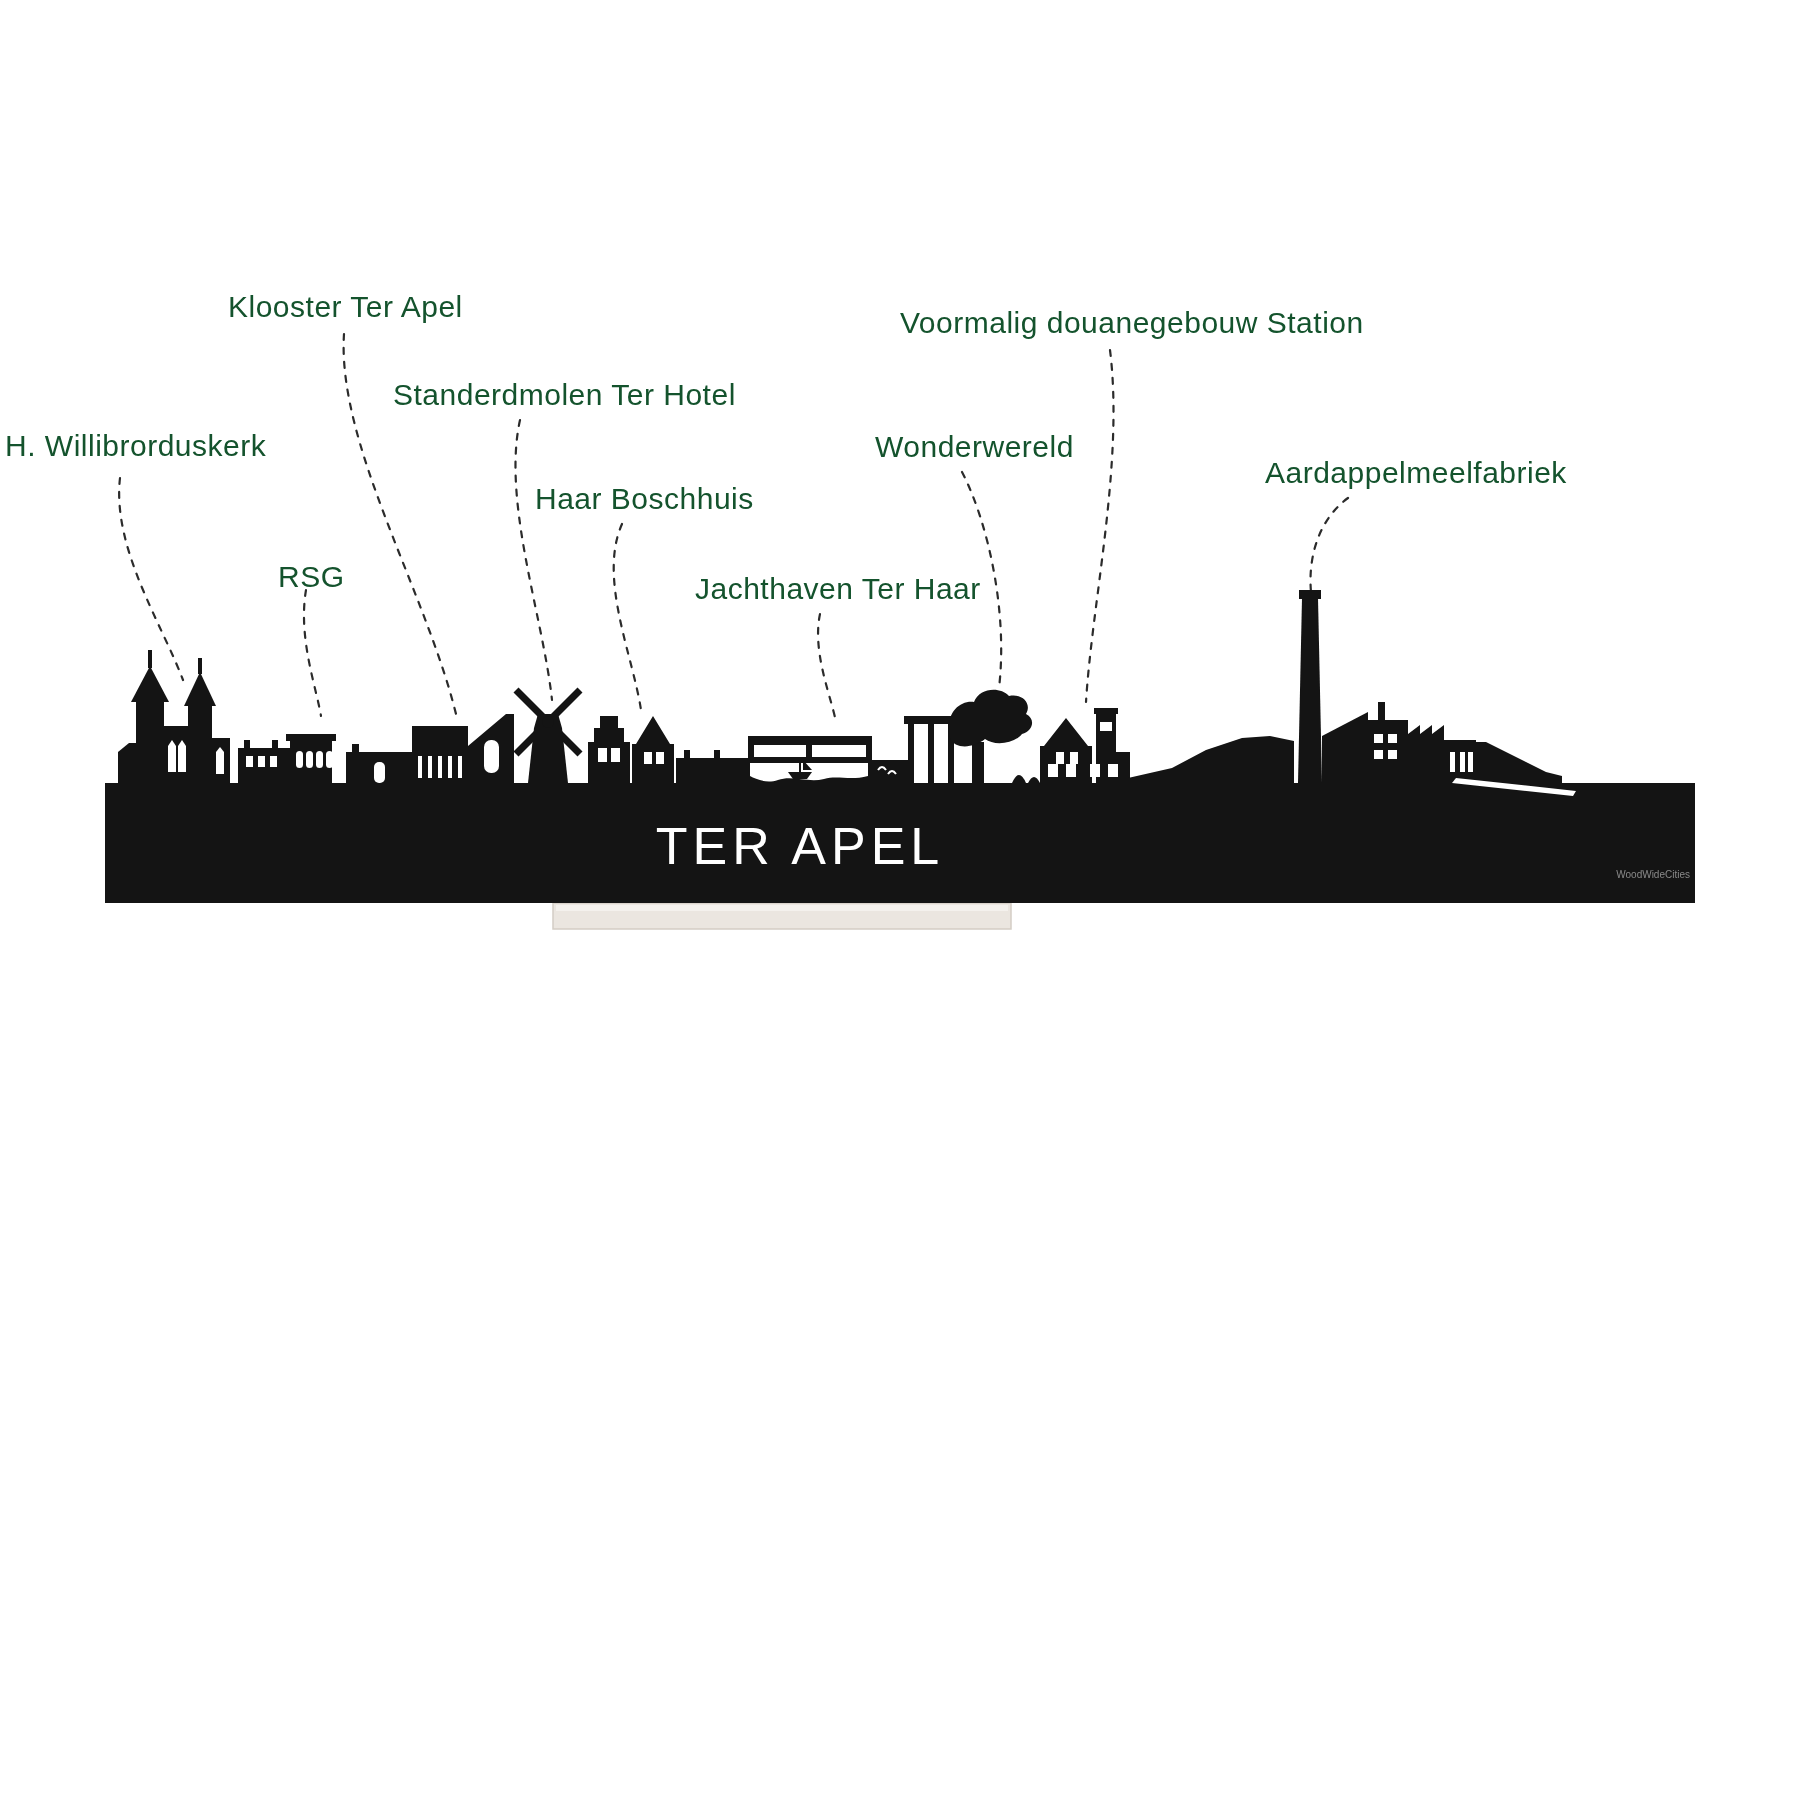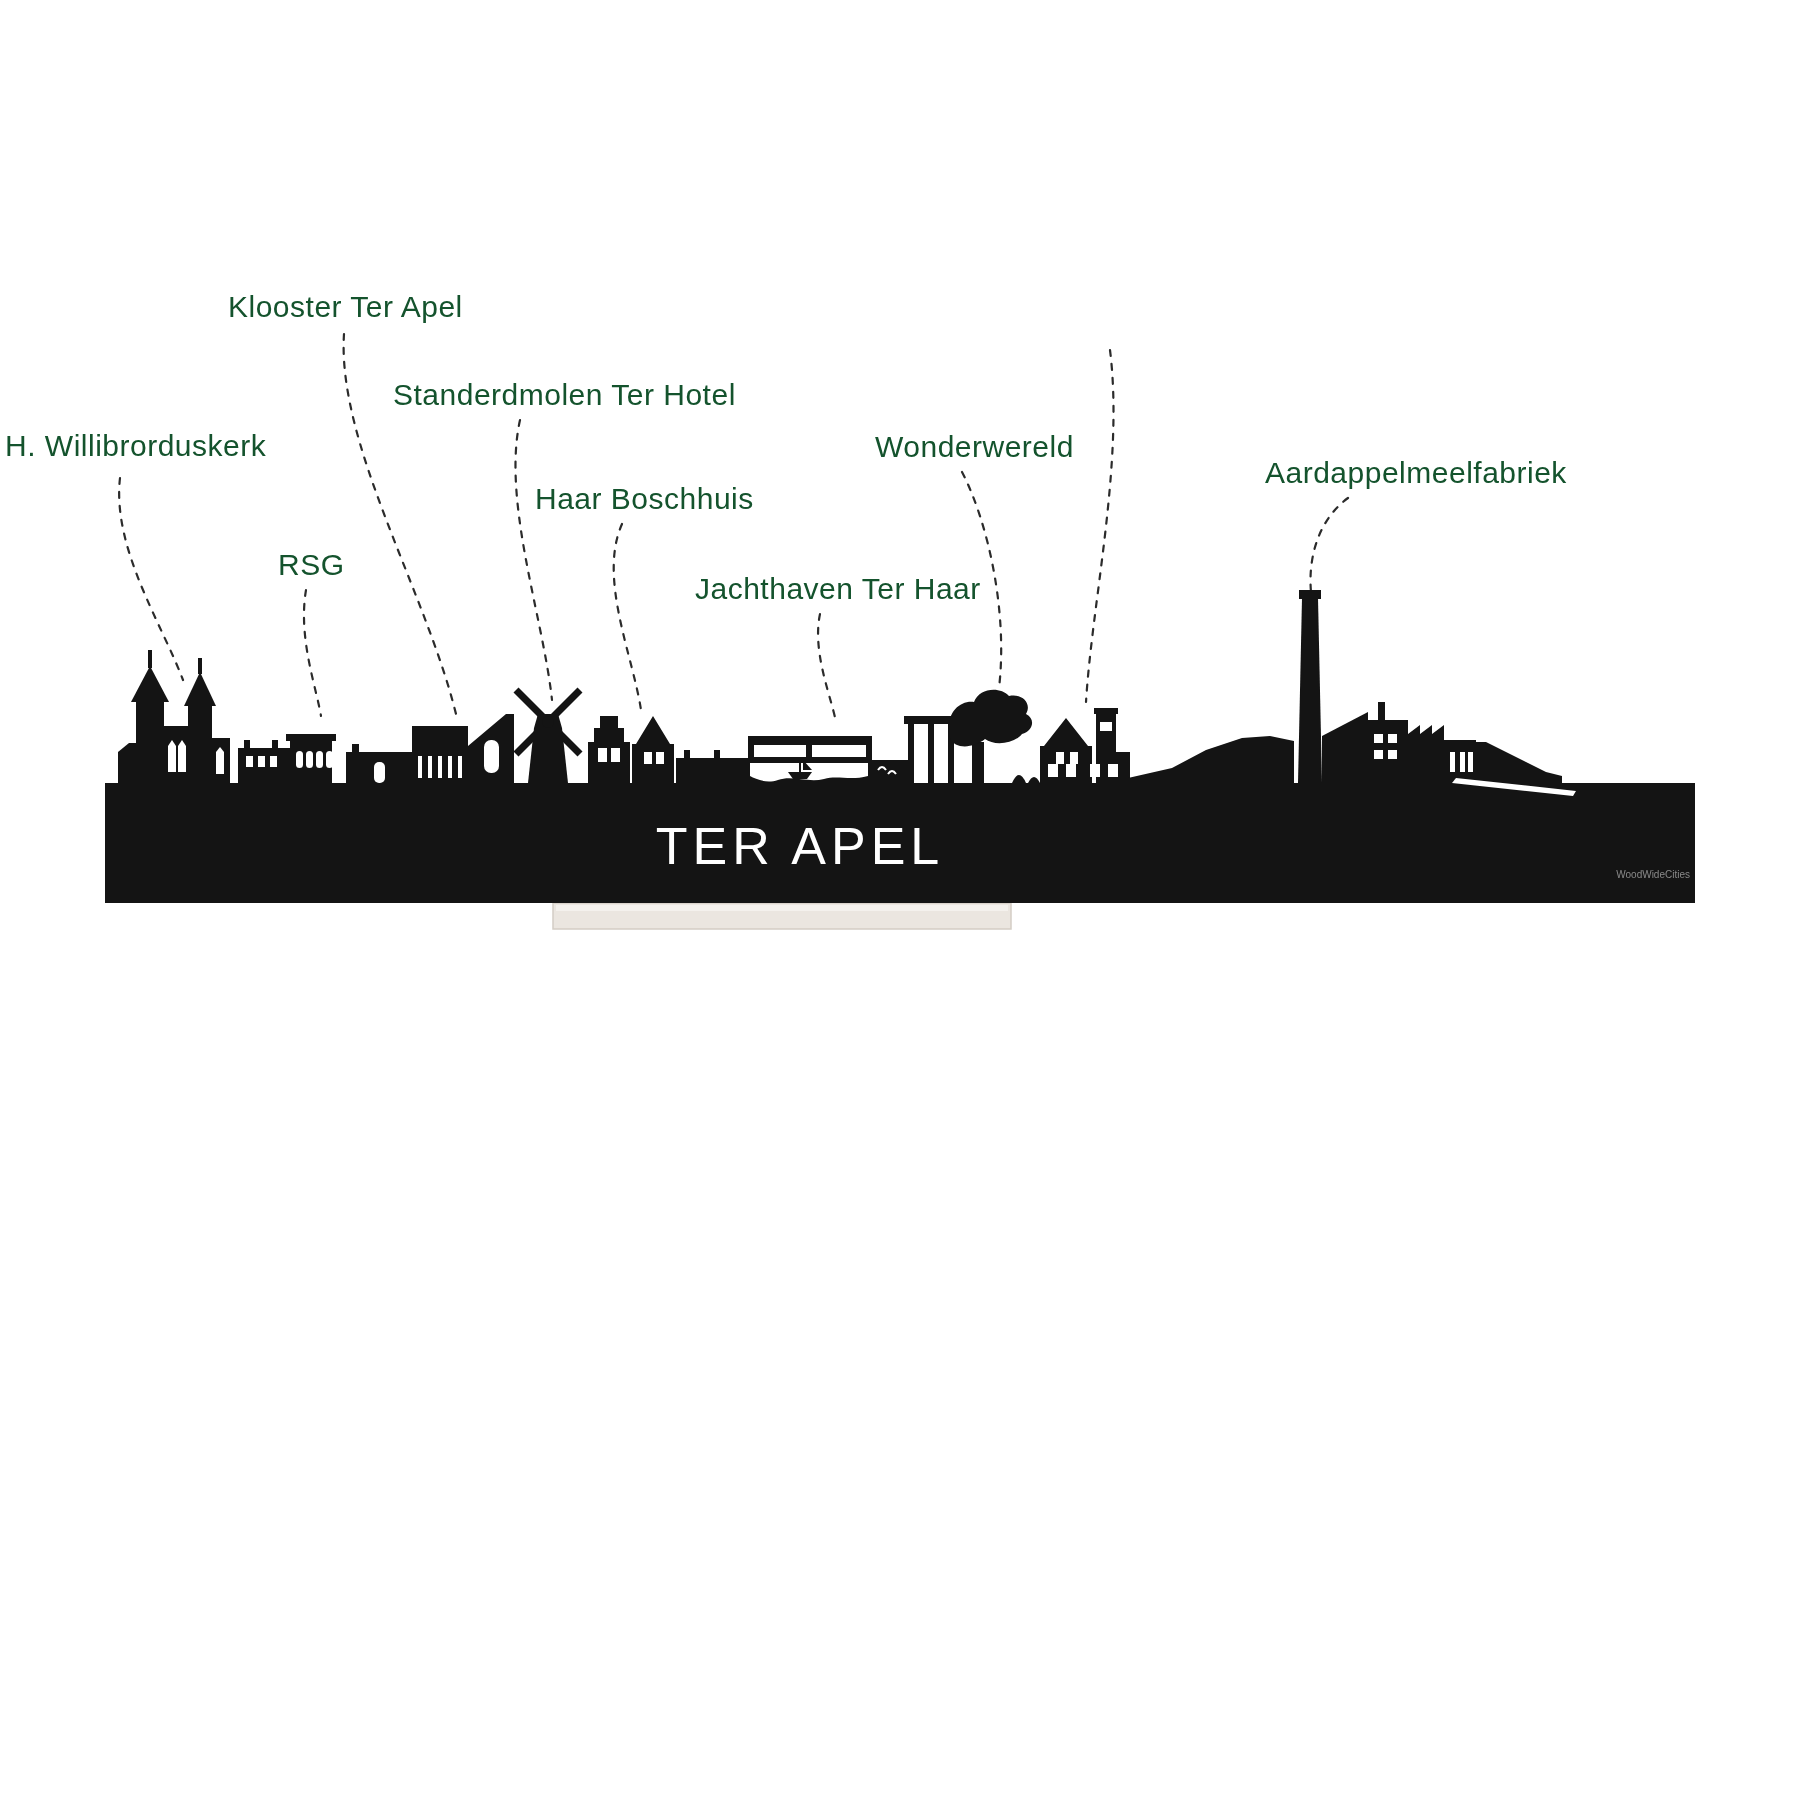--- a/index.html
+++ b/index.html
@@ -6,21 +6,21 @@
   #canvas{
     position:relative;width:1800px;height:1800px;background:#ffffff;
     overflow:hidden;font-family:"Liberation Sans",sans-serif;
   }
   #skyline-svg{position:absolute;left:0;top:0;}
   .landmark-label{
     position:absolute;font-size:30px;color:#14532d;white-space:nowrap;
     letter-spacing:0.5px;font-family:"Liberation Sans",sans-serif;
   }
   #lbl-willibrorduskerk{left:5px;top:429px;}
-  #lbl-rsg{left:278px;top:548px;}
+  #lbl-rsg{left:278px;top:560px;}
   #lbl-klooster{left:228px;top:290px;}
   #lbl-standerdmolen{left:393px;top:378px;}
   #lbl-hotel{left:535px;top:482px;}
   #lbl-jachthaven{left:695px;top:572px;}
   #lbl-wonderwereld{left:875px;top:430px;text-align:right;}
   #lbl-station{left:900px;top:306px;}
   #lbl-aardappelmeelfabriek{left:1265px;top:456px;text-align:center;}
 </style>
 </head>
 <body>
@@ -184,15 +184,16 @@
     <text x="1690" y="878" text-anchor="end" font-size="10" fill="#8a8a8a" font-family="Liberation Sans, sans-serif">WoodWideCities</text>
   </svg>
 
   <div class="landmark-label" id="lbl-willibrorduskerk">H. Willibrorduskerk</div>
   <div class="landmark-label" id="lbl-rsg">RSG</div>
   <div class="landmark-label" id="lbl-klooster">Klooster Ter Apel</div>
   <div class="landmark-label" id="lbl-standerdmolen">Standerdmolen Ter Hotel</div>
   <div class="landmark-label" id="lbl-hotel">Haar Boschhuis</div>
   <div class="landmark-label" id="lbl-jachthaven">Jachthaven Ter Haar</div>
   <div class="landmark-label" id="lbl-wonderwereld">Wonderwereld</div>
+  <div class="landmark-label" id="lbl-station">Voormalig douanegebouw Station</div>
   <div class="landmark-label" id="lbl-aardappelmeelfabriek">Aardappelmeelfabriek</div>
 
 </div>
 
 </body></html>

